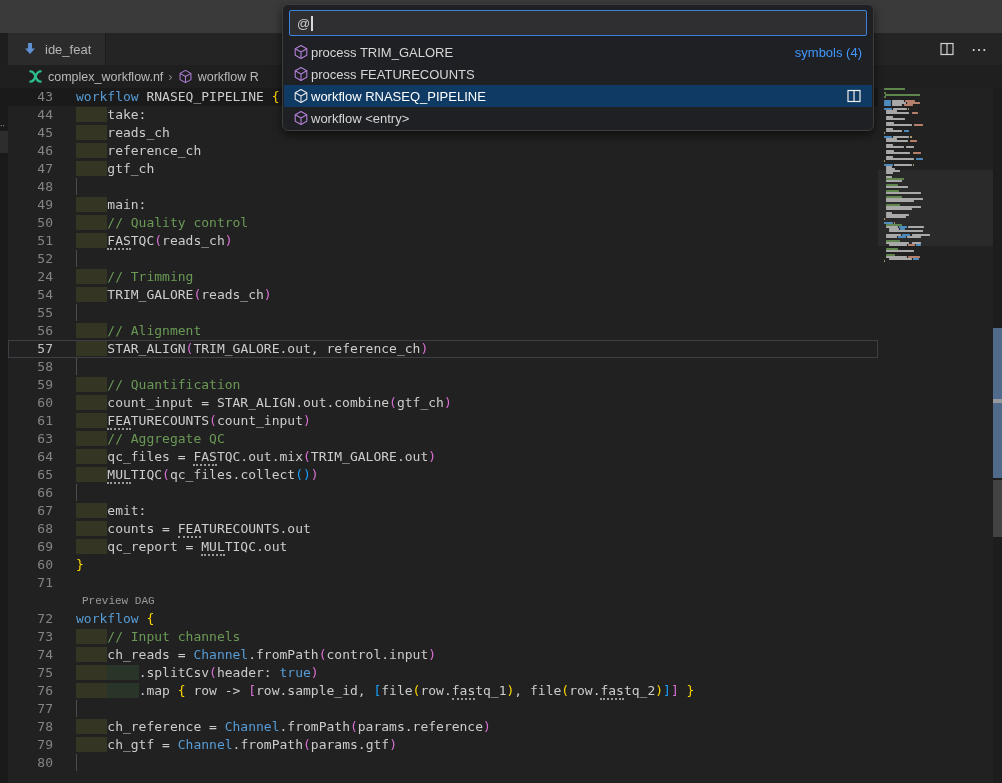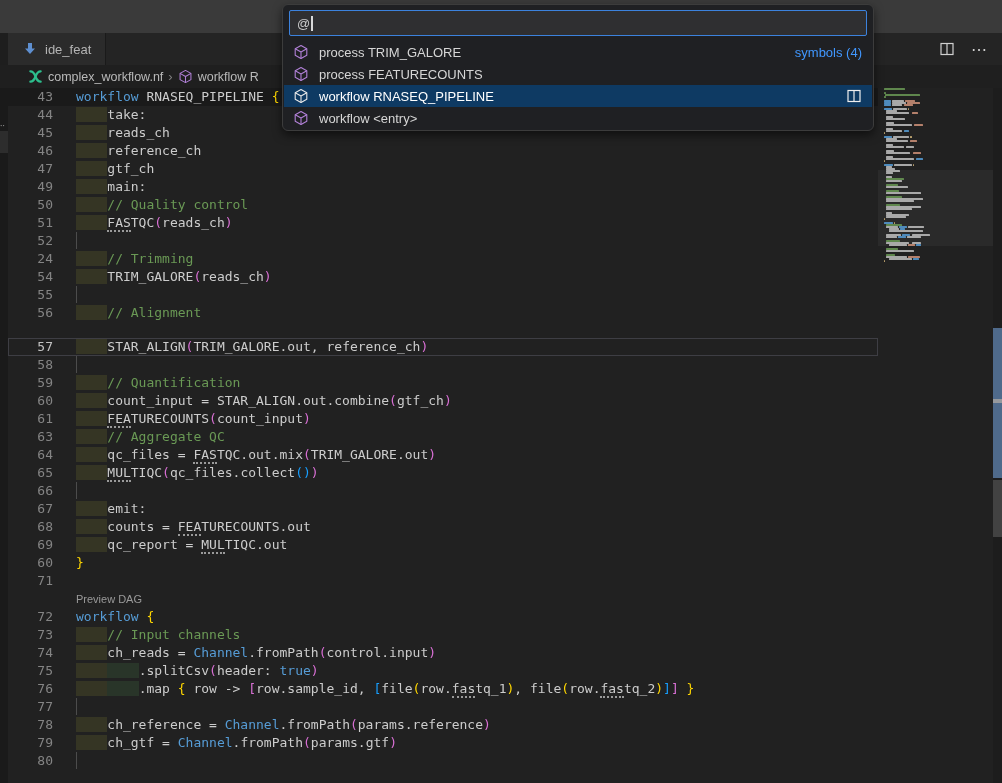--- a/index.html
+++ b/index.html
@@ -27,25 +27,25 @@
   .main { position:absolute; left:0; top:88px; width:1002px; height:695px; background:#212121; overflow:hidden; }
   .leftstrip { position:absolute; left:0; top:0; width:8px; height:695px; background:#1a1a1a; }
   .leftstrip .dots { position:absolute; left:0px; top:28px; color:#8a8a8a; font-size:9px; letter-spacing:1px; }
   .leftstrip .handle { position:absolute; left:0; top:43px; width:8px; height:22px; background:#2d2d2d; }
 
   .editor { position:absolute; left:8px; top:0; width:870px; height:695px;
             font-family:"DejaVu Sans Mono", monospace; font-size:13px; line-height:18px; }
   .row { height:18px; white-space:pre; display:flex; align-items:stretch; }
   .row .ln { width:45px; flex:none; text-align:right; color:#848484; }
   .row .code { margin-left:23px; flex:1; }
-  .row.cur { box-shadow: inset 0 0 0 1px #3e3e44; margin-top: 16px; }
+  .row.cur { box-shadow: inset 0 0 0 1px #3e3e44; }
   .row.cur .ln { color:#c2c2c2; }
   .row.range { background:#1a1a1a; }
   .row.lens { font-family:"Liberation Sans", sans-serif; font-size:11px; color:#9a9a9a; align-items:flex-end; }
-  .row.lens .code { margin-left:23px; }
+  .row.lens .code { margin-left:29px;font-family:Liberation Mono, monospace; }
 
   .kw { color:#569CD6; } .pl { color:#cccccc; } .cm { color:#6A9955; }
   .b1 { color:#FFD700; } .b2 { color:#DA70D6; } .b3 { color:#179FFF; }
   .sp { border-bottom:2px dotted #9a9a9a; }
   .i1 { background:rgba(255,255,64,0.09); }
   .i2 { background:rgba(127,255,127,0.09); }
   .gd { display:inline-block; width:1px; height:17px; background:#4c4c4c; vertical-align:top; }
 
   
   .minimap { position:absolute; left:878px; top:0; width:115px; height:695px; background:#212121; }
@@ -60,21 +60,21 @@
   .sb-block  { position:absolute; left:0; top:392px; width:9px; height:57px; background:#424242; }
 
   
   .overlay { position:absolute; left:282px; top:4px; width:592px; height:127px; background:#1f2023;
              border:1px solid #3c3c3c; border-radius:6px; box-shadow:0 4px 10px rgba(0,0,0,0.55); z-index:10; }
   .qo-input { position:absolute; left:6px; top:5px; width:578px; height:26px; background:#2f2f31;
               border:1.5px solid #3c82dd; border-radius:2px; display:flex; align-items:center; padding-left:7px; }
   .qo-query { color:#cccccc; font-size:13px; }
   .qo-caret { width:1.5px; height:15px; background:#d8d8d8; margin-left:1px; }
   .qo-list { position:absolute; left:1px; top:36px; width:588px; }
-  .qo-item { height:22px; display:flex; align-items:center; gap:10px; padding:0 10px 0 9px; color:#d6d6d6; font-size:13px; }
+  .qo-item { height:22px; display:flex; align-items:center; gap:2px; padding:0 10px 0 9px; color:#d6d6d6; font-size:13px; }
   .qo-item.selected { background:#0e3a63; color:#ffffff; }
   .qo-item .sym { width:16px; height:16px; flex:none; color:#B180D7; }
   .qo-item.selected .sym { color:#e8e8e8; }
   .qo-badge { margin-left:auto; color:#4097ff; font-size:13px; }
   .qo-side { margin-left:auto; width:16px; height:16px; color:#eeeeee; }
 </style>
 </head>
 <body>
 
 <div class="app">
@@ -125,20 +125,21 @@
       <div class="dots">‥</div>
       <div class="handle"></div>
     </div>
 
     <div class="editor" id="editor">
         <div class="row range"><span class="ln">43</span><span class="code"><span class="kw">workflow</span><span class="pl"> RNASEQ_PIPELINE </span><span class="b1">{</span></span></div>
         <div class="row"><span class="ln">44</span><span class="code"><span class="i1">    </span><span class="pl">take:</span></span></div>
         <div class="row"><span class="ln">45</span><span class="code"><span class="i1">    </span><span class="pl">reads_ch</span></span></div>
         <div class="row"><span class="ln">46</span><span class="code"><span class="i1">    </span><span class="pl">reference_ch</span></span></div>
         <div class="row"><span class="ln">47</span><span class="code"><span class="i1">    </span><span class="pl">gtf_ch</span></span></div>
+        <div class="row"><span class="ln">48</span><span class="code"><span class="gd"></span></span></div>
         <div class="row"><span class="ln">49</span><span class="code"><span class="i1">    </span><span class="pl">main:</span></span></div>
         <div class="row"><span class="ln">50</span><span class="code"><span class="i1">    </span><span class="cm">// Quality control</span></span></div>
         <div class="row"><span class="ln">51</span><span class="code"><span class="i1">    </span><span class="pl sp">FAS</span><span class="pl">TQC</span><span class="b2">(</span><span class="pl">reads_ch</span><span class="b2">)</span></span></div>
         <div class="row"><span class="ln">52</span><span class="code"><span class="gd"></span></span></div>
         <div class="row"><span class="ln">24</span><span class="code"><span class="i1">    </span><span class="cm">// Trimming</span></span></div>
         <div class="row"><span class="ln">54</span><span class="code"><span class="i1">    </span><span class="pl">TRIM_GALORE</span><span class="b2">(</span><span class="pl">reads_ch</span><span class="b2">)</span></span></div>
         <div class="row"><span class="ln">55</span><span class="code"><span class="gd"></span></span></div>
         <div class="row"><span class="ln">56</span><span class="code"><span class="i1">    </span><span class="cm">// Alignment</span></span></div>
         <div class="row cur"><span class="ln">57</span><span class="code"><span class="i1">    </span><span class="pl">STAR_ALIGN</span><span class="b2">(</span><span class="pl">TRIM_GALORE.out, reference_ch</span><span class="b2">)</span></span></div>
         <div class="row"><span class="ln">58</span><span class="code"><span class="gd"></span></span></div>

